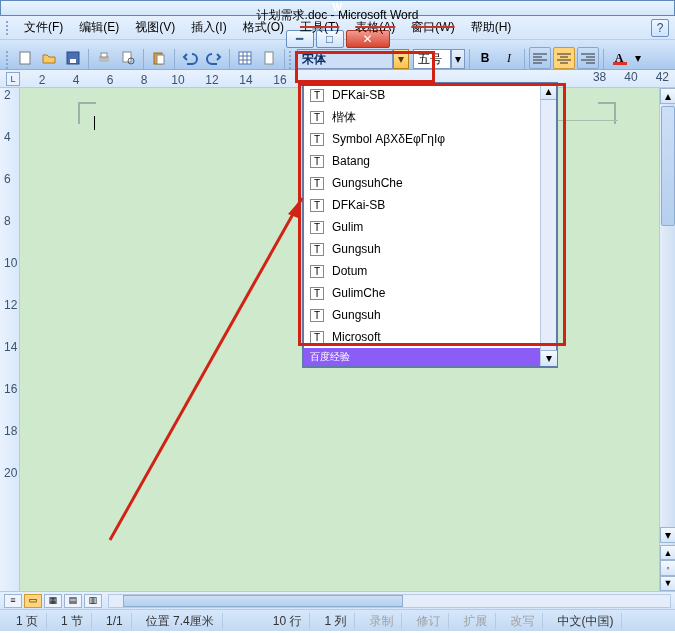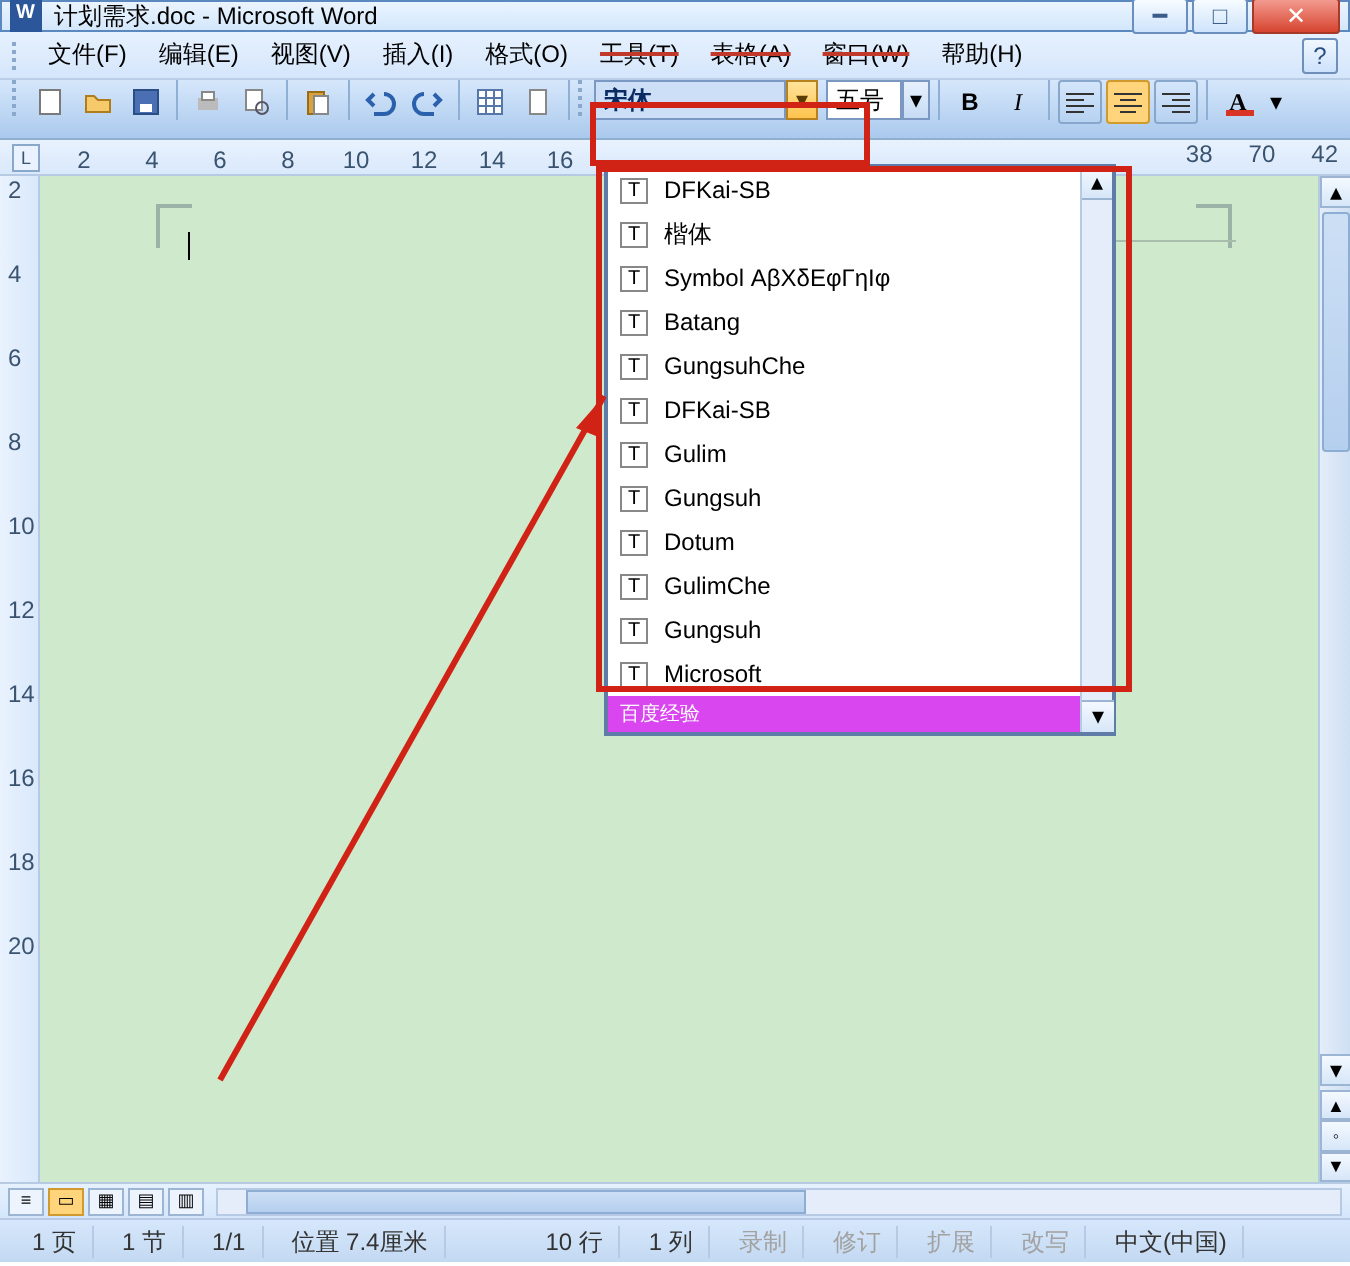--- a/index.html
+++ b/index.html
@@ -1,32 +1,32 @@
 <!DOCTYPE html>
 <html><head>
 <meta charset="utf-8">
 <style>
 * { margin: 0; padding: 0; box-sizing: border-box; font-family: "Microsoft YaHei", Tahoma, sans-serif; font-size: 12px; }
 body { background: #fff; width: 675px; height: 633px; overflow: hidden; position: relative; }
 
-.titlebar { height: 16px; background: linear-gradient(#eaf4ff,#d3e7fb); border: 1px solid #5a88bf; display: flex; align-items: center; padding: 0 4px; gap: 6px; }
+.titlebar { height: 16px; background: linear-gradient(#eaf4ff,#d3e7fb); border: 1px solid #5a88bf; display: flex; align-items: center; padding: 0 4px; gap: 6px; flex-direction: column; }
 .titlebar .app-icon { width: 16px; height: 16px; background: #2b579a; display: inline-block; position: relative; }
 .titlebar .app-icon::after { content: "W"; color: #fff; font-weight: bold; font-size: 10px; position: absolute; left: 3px; top: 1px; }
 .titlebar .title { flex: 1; color: #000; }
 .wbtns { display: flex; gap: 2px; }
 .wbtn { width: 28px; height: 18px; border: 1px solid #6a8fbf; background: linear-gradient(#f6fbff,#cfe4fb); border-radius: 2px; display: flex; align-items: center; justify-content: center; color: #3a5d8a; }
 .wbtn.close { background: linear-gradient(#f39a8f,#d64530); color: #fff; border-color: #a83929; width: 44px; }
 
 .menubar { height: 24px; background: linear-gradient(#e6f1fe,#d5e6fb); border-bottom: 1px solid #b9cde6; display: flex; align-items: center; padding: 0 6px; gap: 4px; }
 .menubar .grip { width: 4px; height: 14px; border-left: 2px dotted #8aa8cc; margin-right: 4px; }
 .menuitem { padding: 2px 6px; cursor: pointer; }
 .menuitem.stricken { text-decoration: line-through; text-decoration-color: #c0392b; text-decoration-thickness: 2px; }
 .question { width: 18px; height: 18px; border: 1px solid #6d8fba; border-radius: 2px; background: linear-gradient(#f0f7ff,#cde2fb); color: #2b4d7e; display: flex; align-items: center; justify-content: center; margin-left: auto; }
 
-.toolbar { height: 30px; background: linear-gradient(#d6e7fb,#aac9ed); border-bottom: 1px solid #8fafce; display: flex; align-items: flex-start; padding: 0 6px; gap: 2px; }
+.toolbar { height: 30px; background: linear-gradient(#d6e7fb,#aac9ed); border-bottom: 1px solid #8fafce; display: flex; align-items: flex-end; padding: 0 6px; gap: 2px; }
 .toolbar .grip { width: 4px; height: 18px; border-left: 2px dotted #8aa8cc; margin-right: 2px; }
 .tbtn { width: 22px; height: 22px; border: 1px solid transparent; display: flex; align-items: center; justify-content: center; border-radius: 2px; }
 .sep { width: 1px; height: 20px; background: #8fb0d4; margin: 0 2px; }
 .fontsel { display: flex; align-items: center; }
 .fontsel input { width: 96px; height: 20px; border: 1px solid #7a98c2; background: #ccdff7; color: #0b2b63; padding: 0 4px; font-weight: bold; }
 .fontsel .dd { width: 16px; height: 20px; background: linear-gradient(#ffe39b,#ffc34e); border: 1px solid #b7821e; display: flex; align-items: center; justify-content: center; color: #5a3b00; }
 .sizesel { display: flex; align-items: center; margin-left: 2px; }
 .sizesel .val { width: 38px; height: 20px; border: 1px solid #7a98c2; background: #fff; padding: 0 4px; line-height: 18px; }
 .sizesel .dd { width: 14px; height: 20px; background: linear-gradient(#e8f1fd,#c5dbf4); border: 1px solid #7a98c2; display: flex; align-items: center; justify-content: center; }
 .fmt { font-weight: bold; }
@@ -55,21 +55,21 @@
 .vscroll .thumb { position: absolute; top: 18px; left: 1px; width: 14px; height: 120px; background: linear-gradient(#cddff5,#b5cfee); border: 1px solid #8daed2; border-radius: 2px; }
 .vscroll .ext { position: absolute; bottom: 0; left: 0; width: 16px; height: 46px; display: flex; flex-direction: column; }
 .vscroll .ext div { flex: 1; border: 1px solid #9cb5d3; background: linear-gradient(#f4f9ff,#d6e6f8); display: flex; align-items: center; justify-content: center; font-size: 9px; }
 
 .font-dd { position: absolute; left: 302px; top: 82px; width: 256px; background: #fff; border: 2px solid #5f7ca8; z-index: 20; }
 .font-dd .row { display: flex; align-items: center; height: 22px; padding: 0 6px; gap: 8px; cursor: pointer; font-size: 15px; font-family: "Times New Roman", serif; }
 .font-dd .ico { width: 14px; font-family: sans-serif; font-size: 10px; border: 1px solid #888; text-align: center; height: 13px; line-height: 11px; }
 .font-dd .scroll { position: absolute; right: 0; top: 0; bottom: 0; width: 16px; background: #e4edf9; border-left: 1px solid #b6cbe3; }
 .font-dd .scroll .a { height: 16px; background: linear-gradient(#f4f9ff,#d6e6f8); border-bottom: 1px solid #9cb5d3; text-align: center; }
 .font-dd .scroll .ab { position: absolute; bottom: 0; height: 16px; width: 16px; background: linear-gradient(#f4f9ff,#d6e6f8); border-top: 1px solid #9cb5d3; text-align: center; }
-.font-dd .footer { background: #d946ef; color: #fff; font-size: 10px; padding: 2px 6px; font-family: Liberation Serif, serif; }
+.font-dd .footer { background: #8b5cf6; color: #fff; font-size: 10px; padding: 2px 6px; font-family: Liberation Serif, serif; }
 
 .red-box { position: absolute; left: 295px; top: 51px; width: 140px; height: 32px; border: 3px solid #d02315; z-index: 30; pointer-events: none; }
 .red-box2 { position: absolute; left: 298px; top: 83px; width: 268px; height: 263px; border: 3px solid #d02315; z-index: 30; pointer-events: none; }
 .arrow-svg { position: absolute; left: 50px; top: 120px; z-index: 25; pointer-events: none; }
 
 .viewbar { height: 18px; background: linear-gradient(#e6f1fe,#d5e6fb); border-top: 1px solid #b6cbe3; display: flex; align-items: center; padding: 0 4px; gap: 2px; }
 .viewbar .vb { width: 18px; height: 14px; border: 1px solid #9cb5d3; background: #edf4fd; font-size: 9px; text-align: center; }
 .viewbar .vb.active { background: #ffd47a; border-color: #d19a2f; }
 .hscroll { flex: 1; height: 14px; background: #e4edf9; border: 1px solid #b6cbe3; position: relative; margin-left: 4px; }
 .hscroll .hthumb { position: absolute; left: 14px; top: 0; bottom: 0; width: 280px; background: linear-gradient(#cddff5,#b5cfee); border: 1px solid #8daed2; }
@@ -227,21 +227,21 @@
       <span>4</span>
       <span>6</span>
       <span>8</span>
     <span>10</span>
       <span>12</span>
       <span>14</span>
       <span>16</span>
   </div>
   <div class="ruler-mark">
     <span>38</span>
-      <span>70</span>
+      <span>40</span>
       <span>42</span>
   </div>
 </div>
 
 <div class="editor">
   <div class="vruler">
     <div class="vticks">
       <span>2</span>
         <span>4</span>
         <span>6</span>

